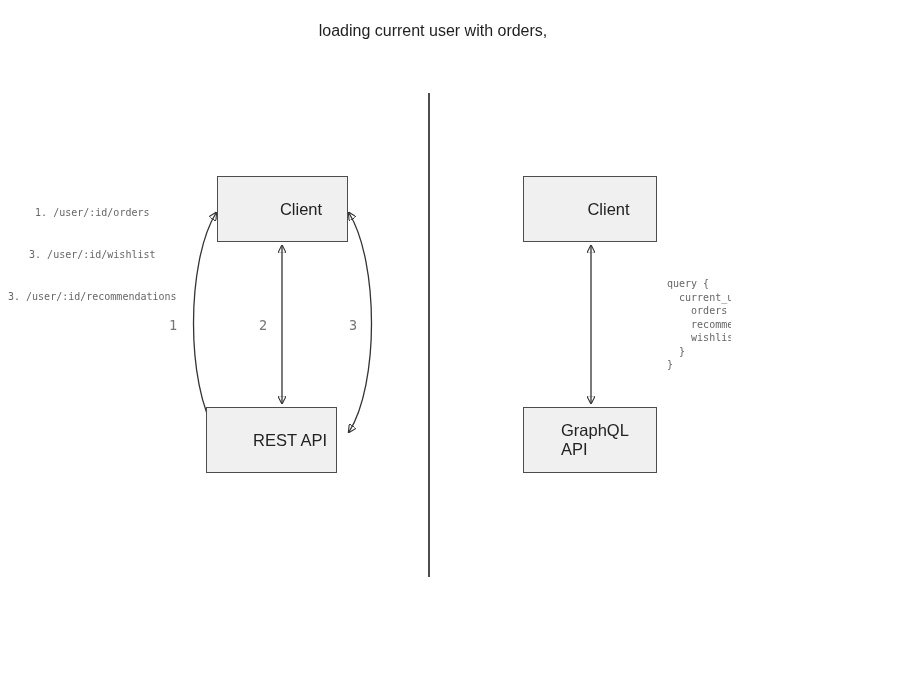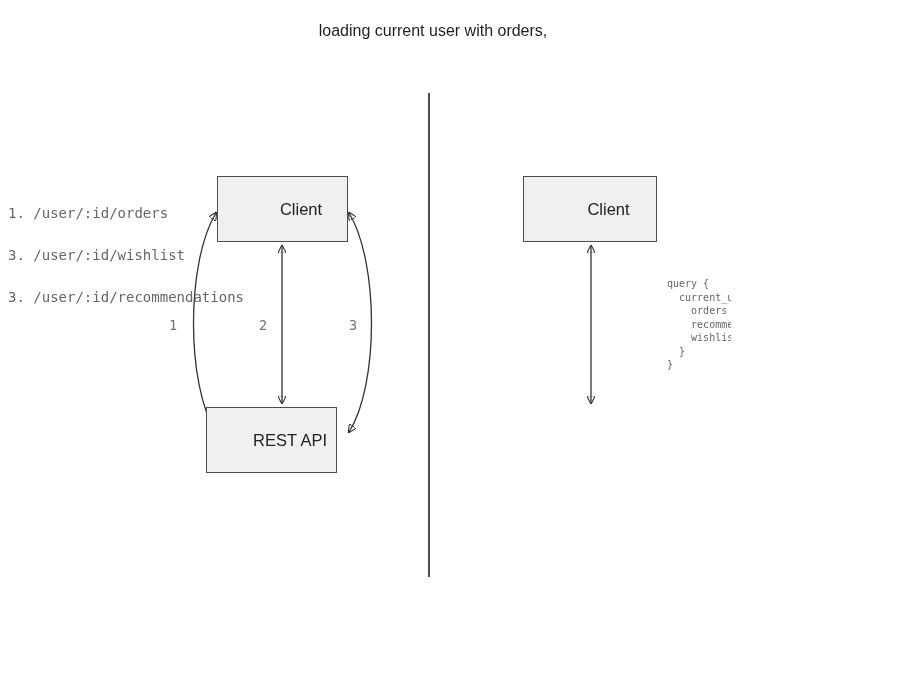--- a/index.html
+++ b/index.html
@@ -54,23 +54,24 @@
   .box-client-right  { left: 523px; top: 176px; width: 134px; height: 66px; }
   .box-graphql       { left: 523px; top: 407px; width: 134px; height: 66px; }
   .mono {
     font-family: "DejaVu Sans Mono", monospace;
     color: var(--mono-text);
   }
   .endpoint-list {
     position: absolute;
     left: 8px;
     top: 178px;
-    font-size: 14px;
+    font-size: 10px;
     line-height: 14px;
     white-space: pre;
+    text-align: center;
   }
   .query-code {
     position: absolute;
     left: 667px;
     top: 277px;
     font-size: 10px;
     line-height: 13.5px;
     white-space: pre;
   }
   .arrow-label {
@@ -134,20 +135,23 @@
   </div>
 
   <div class="arrow-label mono label-1">1</div>
   <div class="arrow-label mono label-2">2</div>
   <div class="arrow-label mono label-3">3</div>
 
   <div class="node-box box-client-right">
     <span>Client</span>
   </div>
 
+  <div class="node-box box-graphql">
+    <span>GraphQL API</span>
+  </div>
 
   <div class="query-code mono">query {
   current_user {
     orders { … }
     recommendations { … }
     wishlist { … }
   }
 }</div>
 
 </div>

